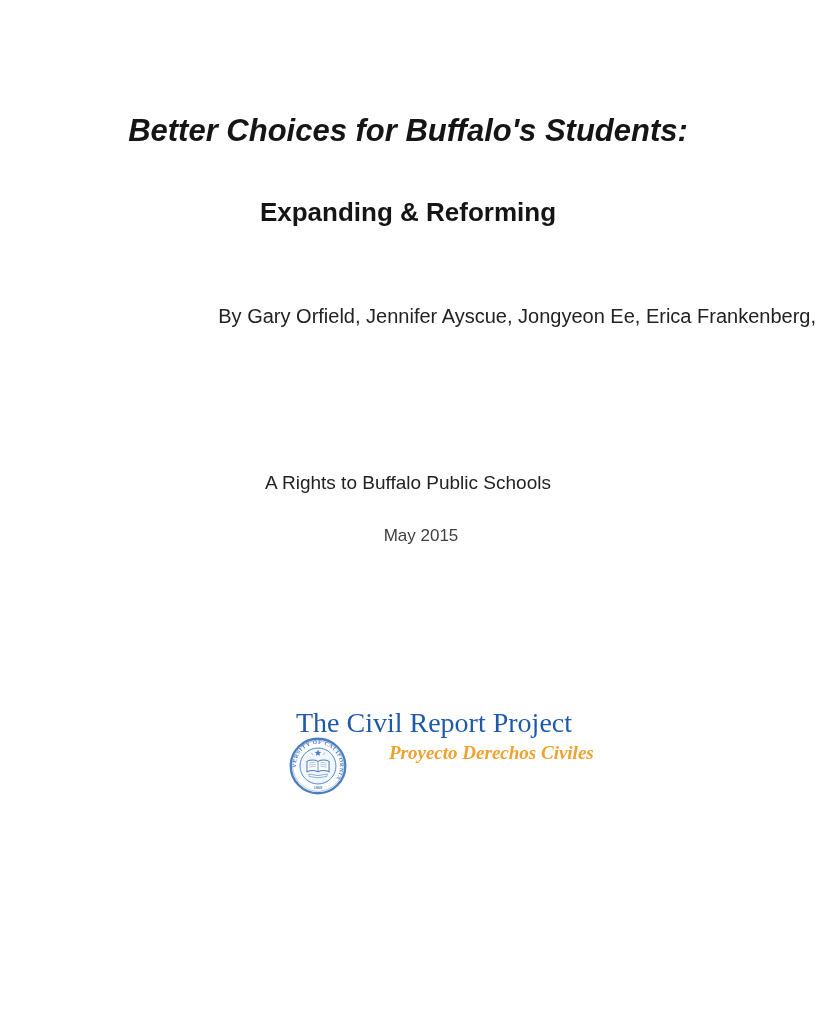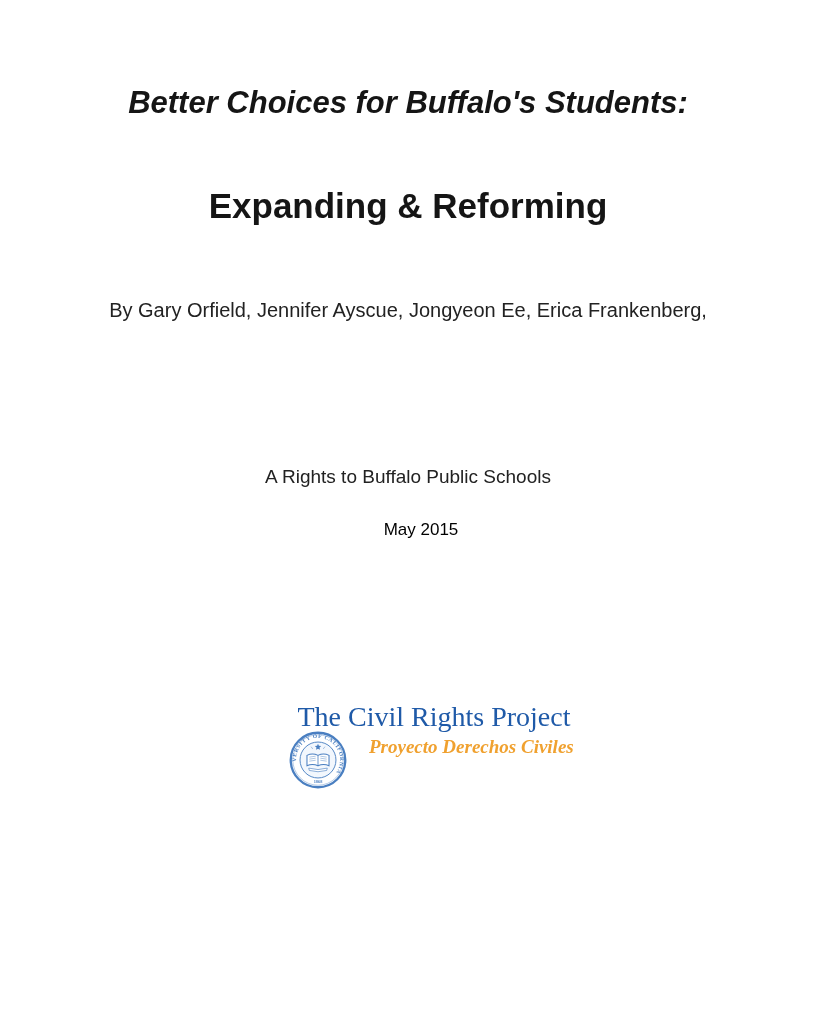--- a/index.html
+++ b/index.html
@@ -11,58 +11,58 @@
     position: relative;
     width: 816px;
     height: 1024px;
     background: #ffffff;
     overflow: hidden;
     font-family: "Liberation Sans", sans-serif;
     color: #1a1a1a;
   }
   .title {
     margin: 0 auto;
-    padding-top: 84px;
+    padding-top: 112px;
     text-align: center;
     font-size: 31px;
     line-height: 38px;
     font-weight: bold;
     font-style: italic;
     color: #151515;
     letter-spacing: 0px;
   }
   .subtitle {
-    margin-top: 64px;
+    margin-top: 42px;
     text-align: center;
-    font-size: 35px;
+    font-size: 26px;
     line-height: 40px;
     font-weight: bold;
     color: #151515;
   }
   .authors {
     margin-top: 70px;
-    text-align: center;
+    text-align: right;
     font-size: 20px;
     line-height: 28px;
     font-weight: normal;
     color: #222222;
   }
   .report-line {
     margin-top: 140px;
     text-align: center;
     font-size: 19px;
     line-height: 26px;
     color: #222222;
   }
   .date-line {
     margin-top: 28px;
     text-align: center;
     font-size: 17px;
     line-height: 24px;
-    color: #000000;
+    color: #404040;
     padding-left: 26px;
   }
   .logo {
     position: relative;
     width: 290px;
     height: 100px;
     margin: 160px auto 0 auto;
     transform: translateX(26px);
   }
   .logo-en {
@@ -73,21 +73,21 @@
     text-align: center;
     font-family: "Liberation Serif", serif;
     font-size: 28px;
     line-height: 30px;
     font-weight: normal;
     white-space: nowrap;
   }
   .logo-es {
     position: absolute;
     top: 33px;
-    left: 80px;
+    left: 100px;
     width: 202px;
     text-align: center;
     font-family: "Liberation Serif", serif;
     font-style: italic;
     font-weight: bold;
     font-size: 19px;
     line-height: 24px;
     white-space: nowrap;
   }
   .seal {
@@ -147,17 +147,17 @@
           <line x1="54" y1="43.4" x2="65" y2="45"></line>
           <line x1="54" y1="46.9" x2="65" y2="48.5"></line>
           <line x1="54" y1="50.4" x2="65" y2="52"></line>
         </g>
       </g>
 
       <path d="M34 64 Q50 69 66 64 L65 68 Q50 72.5 35 68 Z" fill="#ffffff" stroke="#4a7fc1" stroke-width="1.1"></path>
       <text x="50" y="90" text-anchor="middle" font-size="7.5" font-family="Liberation Serif, serif" fill="#4a7fc1" font-weight="bold">1868</text>
     </svg>
 
-    <div class="logo-en" style="color: rgb(31, 90, 168);">The Civil Rights Project</div>
+    <div class="logo-en" style="color: rgb(31, 90, 168);">The Civil Report Project</div>
     <div class="logo-es" style="color: rgb(240, 161, 47);">Proyecto Derechos Civiles</div>
   </div>
 
 </div>
 
 </body></html>

